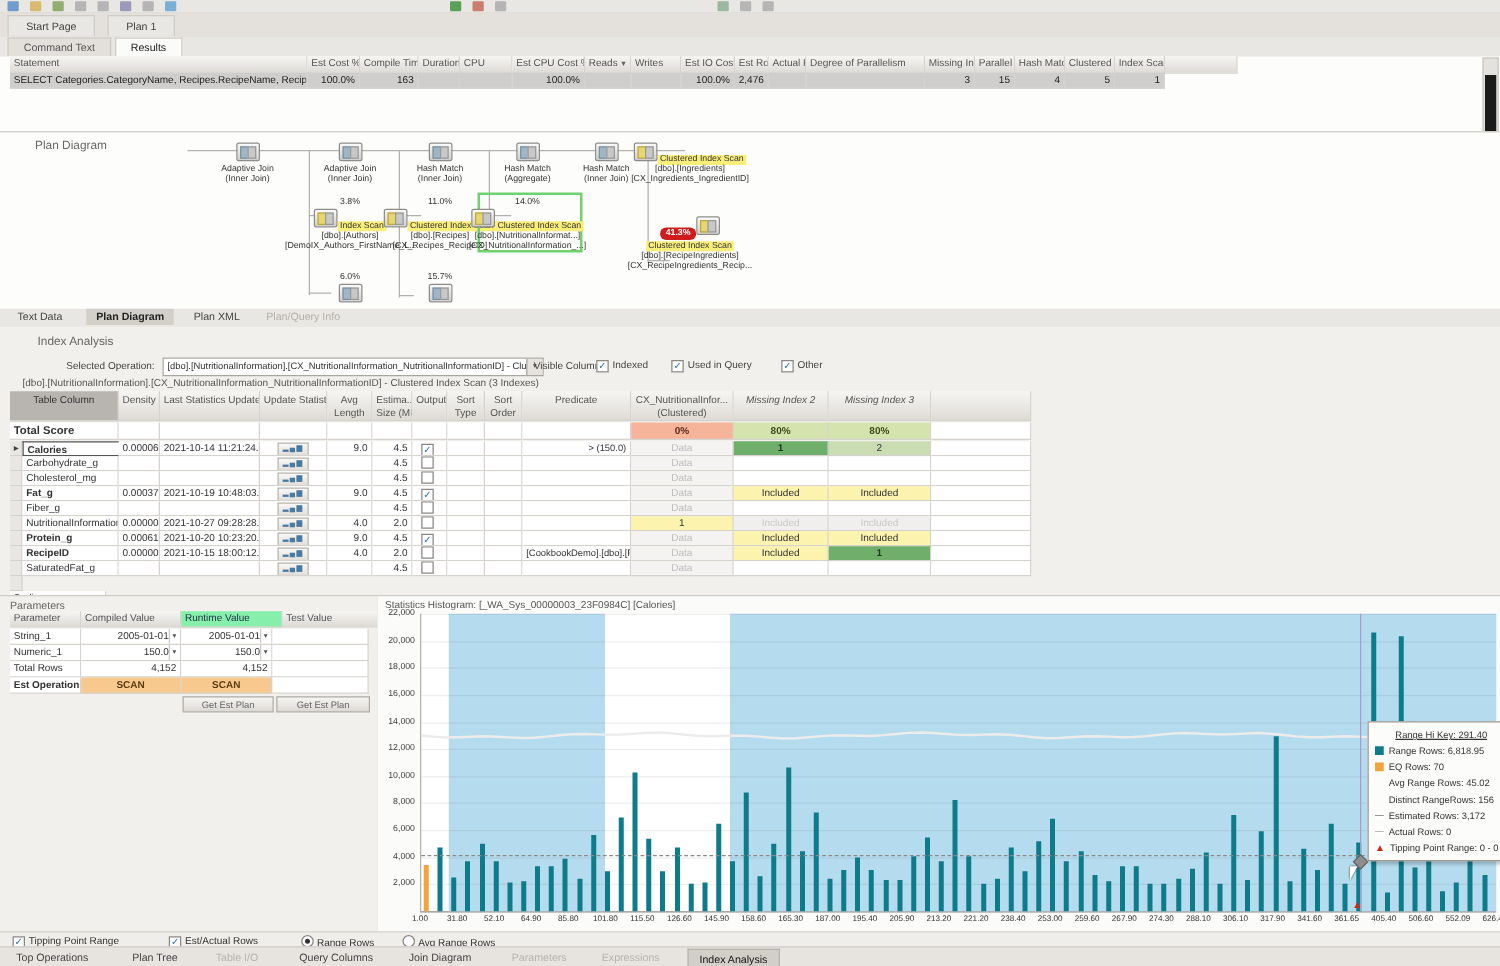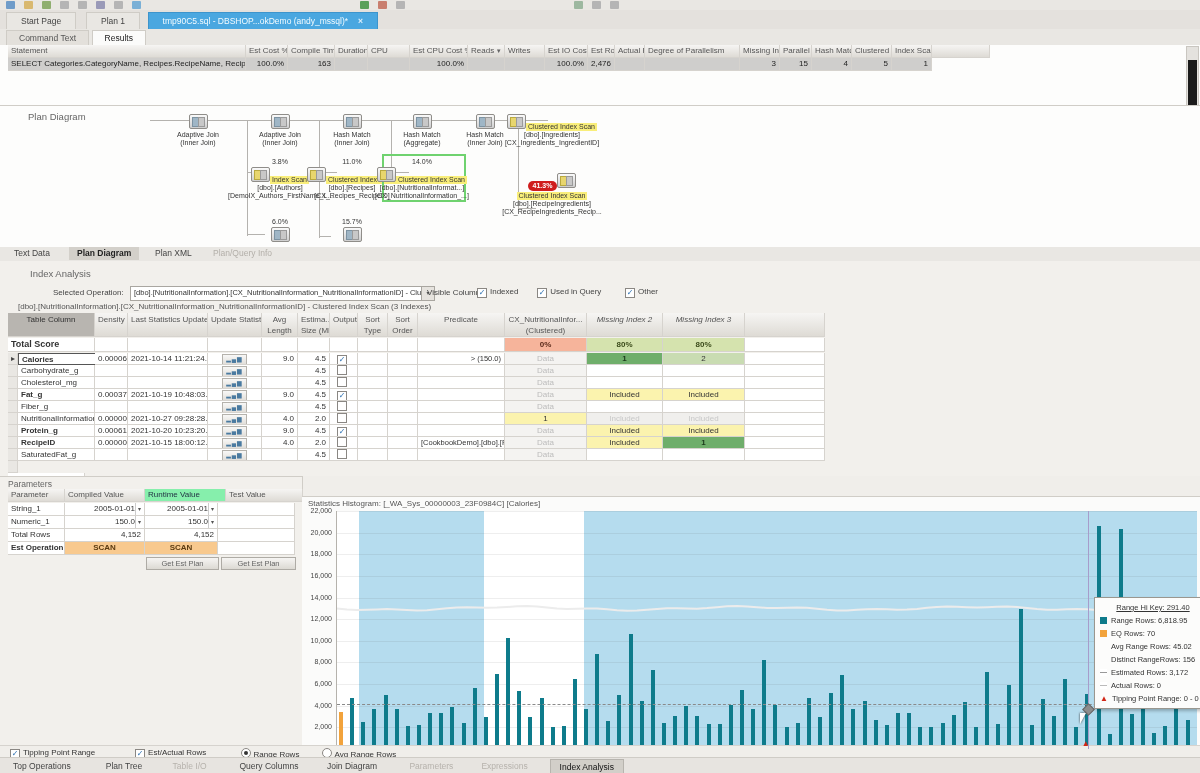--- a/index.html
+++ b/index.html
@@ -56,21 +56,21 @@
       font-size:8px;line-height:8px;text-align:center;color:#2b6fb0;vertical-align:-1px;margin-right:3px;}
   .radio{display:inline-block;width:8px;height:8px;border:1px solid #8a8783;border-radius:50%;background:#fff;
          vertical-align:-1px;margin-right:3px;position:relative;}
   .radio.on:after{content:"";position:absolute;left:2px;top:2px;width:4px;height:4px;border-radius:50%;background:#333;}
   .statbtn{background:linear-gradient(#f8f8f7,#e2dfda);border:1px solid #b5b2ac;font-size:6px;line-height:9px;
            text-align:center;color:#4a7aa0;letter-spacing:1px;}
   
   #paramsec{left:0;top:476px;width:302px;height:269px;background:#f2f0ec;border-top:1px solid #d0cdc7;border-right:1px solid #d0cdc7;}
   .getbtn{background:linear-gradient(#f6f5f3,#dcd9d3);border:1px solid #aeaba5;color:#666;text-align:center;font-size:7.5px;line-height:11px;}
   
-  #histsec{left:302px;top:476px;width:898px;height:269px;background:#fbfbfa;border-top:1px solid #d0cdc7;margin-top:20px;}
+  #histsec{left:302px;top:476px;width:898px;height:269px;background:#fbfbfa;border-top:1px solid #d0cdc7;}
   #plot{position:absolute;left:34px;top:14px;width:860px;height:238px;background:#fff;border-left:1px solid #b5b2ac;border-bottom:1px solid #8f8d89;}
   .band{position:absolute;top:0;height:238px;background:#b5dcee;}
   .gline{position:absolute;left:0;width:860px;height:1px;background:rgba(90,90,90,0.10);}
   .bar{position:absolute;bottom:0;width:4px;background:#0e7b8b;}
   .ylab{position:absolute;width:30px;text-align:right;font-size:7px;color:#444;}
   .xlab{position:absolute;font-size:6.5px;color:#333;width:36px;text-align:center;}
   #tooltip{position:absolute;background:#fcfcfb;border:1px solid #9a978f;box-shadow:2px 2px 3px rgba(0,0,0,.25);
            font-size:7.5px;padding:3px 5px;z-index:40;}
   #tooltip .tl{line-height:13px;white-space:nowrap;color:#333;}
   .sw{display:inline-block;width:7px;height:7px;vertical-align:-1px;margin-right:4px;}
@@ -101,21 +101,20 @@
       <div class="tbico" style="left: 360px; background: rgb(90, 160, 90);"></div>
       <div class="tbico" style="left: 378px; background: rgb(201, 127, 111);"></div>
       <div class="tbico" style="left: 396px; background: rgb(181, 181, 181);"></div>
       <div class="tbico" style="left: 574px; background: rgb(157, 184, 160);"></div>
       <div class="tbico" style="left: 592px; background: rgb(181, 181, 181);"></div>
       <div class="tbico" style="left: 610px; background: rgb(181, 181, 181);"></div>
     </div>
   <div class="abs" id="doctabs">
       <div class="doctab" style="left: 6px;"><span>Start Page</span></div>
       <div class="doctab" style="left: 86px;"><span>Plan 1</span></div>
-      <div class="doctab active" style="left: 147.6px;"><span>tmp90C5.sql - DBSHOP...okDemo (andy_mssql)*</span><span class="x">×</span></div>
     </div>
   <div class="abs" id="restabs">
       <div class="restab" style="left: 6px;"><span>Command Text</span></div>
       <div class="restab sel" style="left: 91.6px;"><span>Results</span></div>
     </div>
 
   <div class="abs" id="stmtpanel">
       <div class="gridrow" style="left: 8px; top: 0px;">
         <div class="gc gh" style="width: 238px;"><span>Statement</span></div>
         <div class="gc gh" style="width: 42px;"><span>Est Cost %</span></div>

